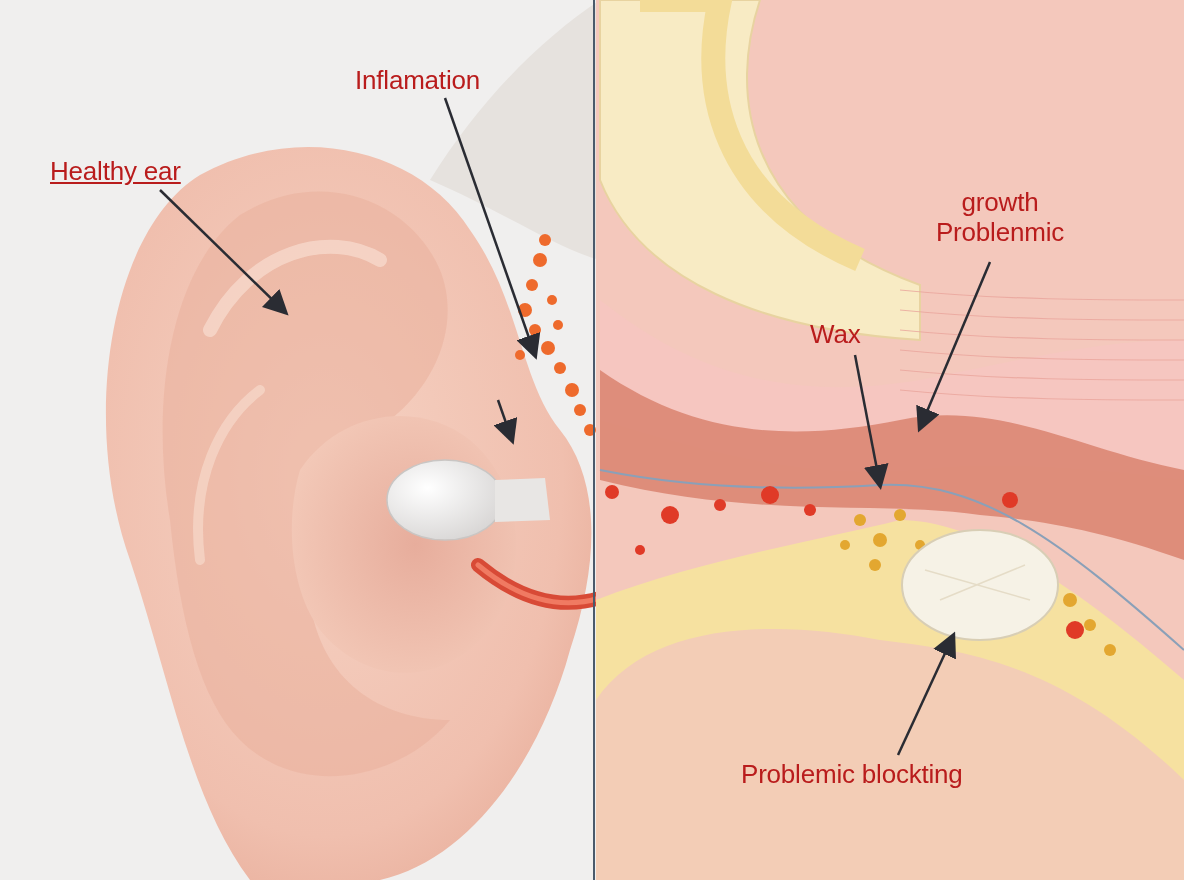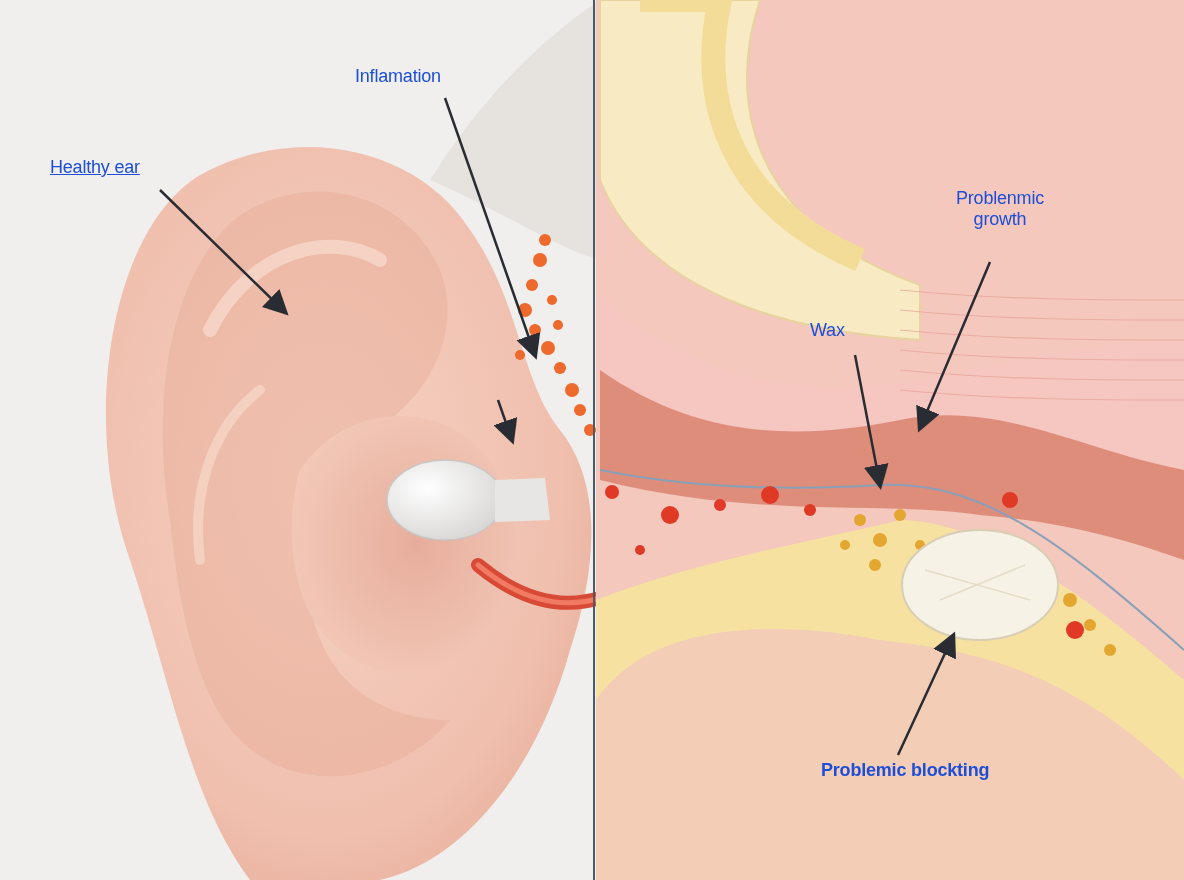--- a/index.html
+++ b/index.html
@@ -1,19 +1,19 @@
 <!DOCTYPE html>
 <html><head>
 <meta charset="utf-8">
 <style>
   html, body { margin:0; padding:0; }
   body { width:1184px; height:880px; overflow:hidden; background:#f1f0ef; font-family:"Liberation Sans", sans-serif; }
   .stage { position:relative; width:1184px; height:880px; overflow:hidden; background:#f0efee; }
   svg.art { position:absolute; left:0; top:0; }
-  .label { position:absolute; color:#1d4ed8; font-size:18px; line-height:1.15; letter-spacing:-0.2px; white-space:nowrap; }
+  .label { position:absolute; color:#b91c1c; font-size:26px; line-height:1.15; letter-spacing:-0.2px; white-space:nowrap; }
   .label.center { text-align:center; }
 </style>
 </head>
 <body>
 
 <div class="stage">
   <svg class="art" width="1184" height="880" viewBox="0 0 1184 880">
     <defs>
       <radialGradient id="earG" cx="0.45" cy="0.45" r="0.7">
         <stop offset="0" stop-color="#f6d3c4"></stop>
@@ -130,18 +130,18 @@
       <line x1="990" y1="262" x2="920" y2="428" marker-end="url(#ah)"></line>
       <line x1="855" y1="355" x2="880" y2="485" marker-end="url(#ah)"></line>
       <line x1="898" y1="755" x2="953" y2="636" marker-end="url(#ah)"></line>
       <line x1="498" y1="400" x2="512" y2="440" marker-end="url(#ah)"></line>
     </g>
   </svg>
 
   <div class="label" style="left:50px;top:157px;text-decoration:underline;">Healthy ear</div>
   <div class="label" style="left:355px;top:66px;">Inflamation</div>
   <div class="label center" style="left:918px;top:188px;width:164px;">
+    <div>growth</div>
     <div>Problenmic</div>
-    <div>growth</div>
   </div>
   <div class="label" style="left:810px;top:320px;">Wax</div>
-  <div class="label" style="left:821px;top:760px;font-weight:bold;">Problemic blockting</div>
+  <div class="label" style="left:741px;top:760px;">Problemic blockting</div>
 </div>
 
 </body></html>

